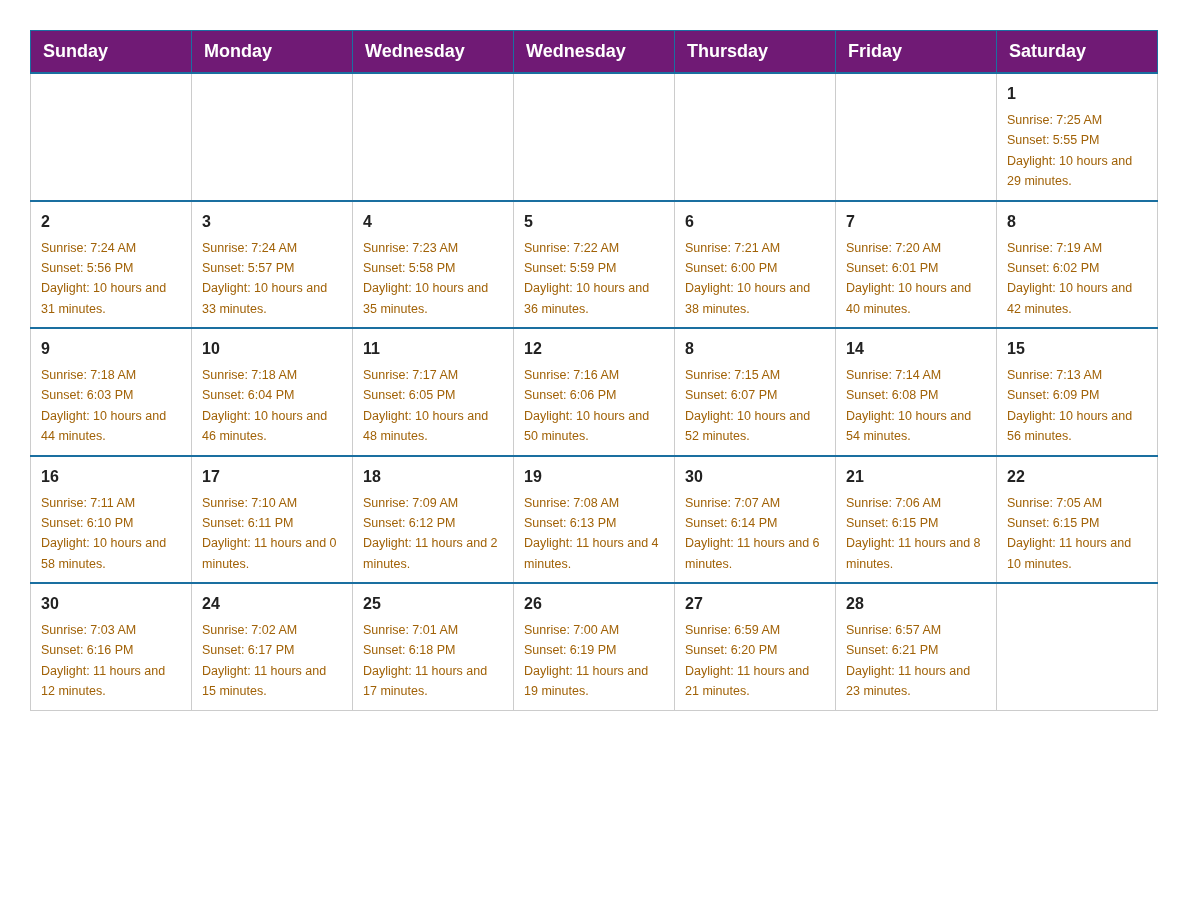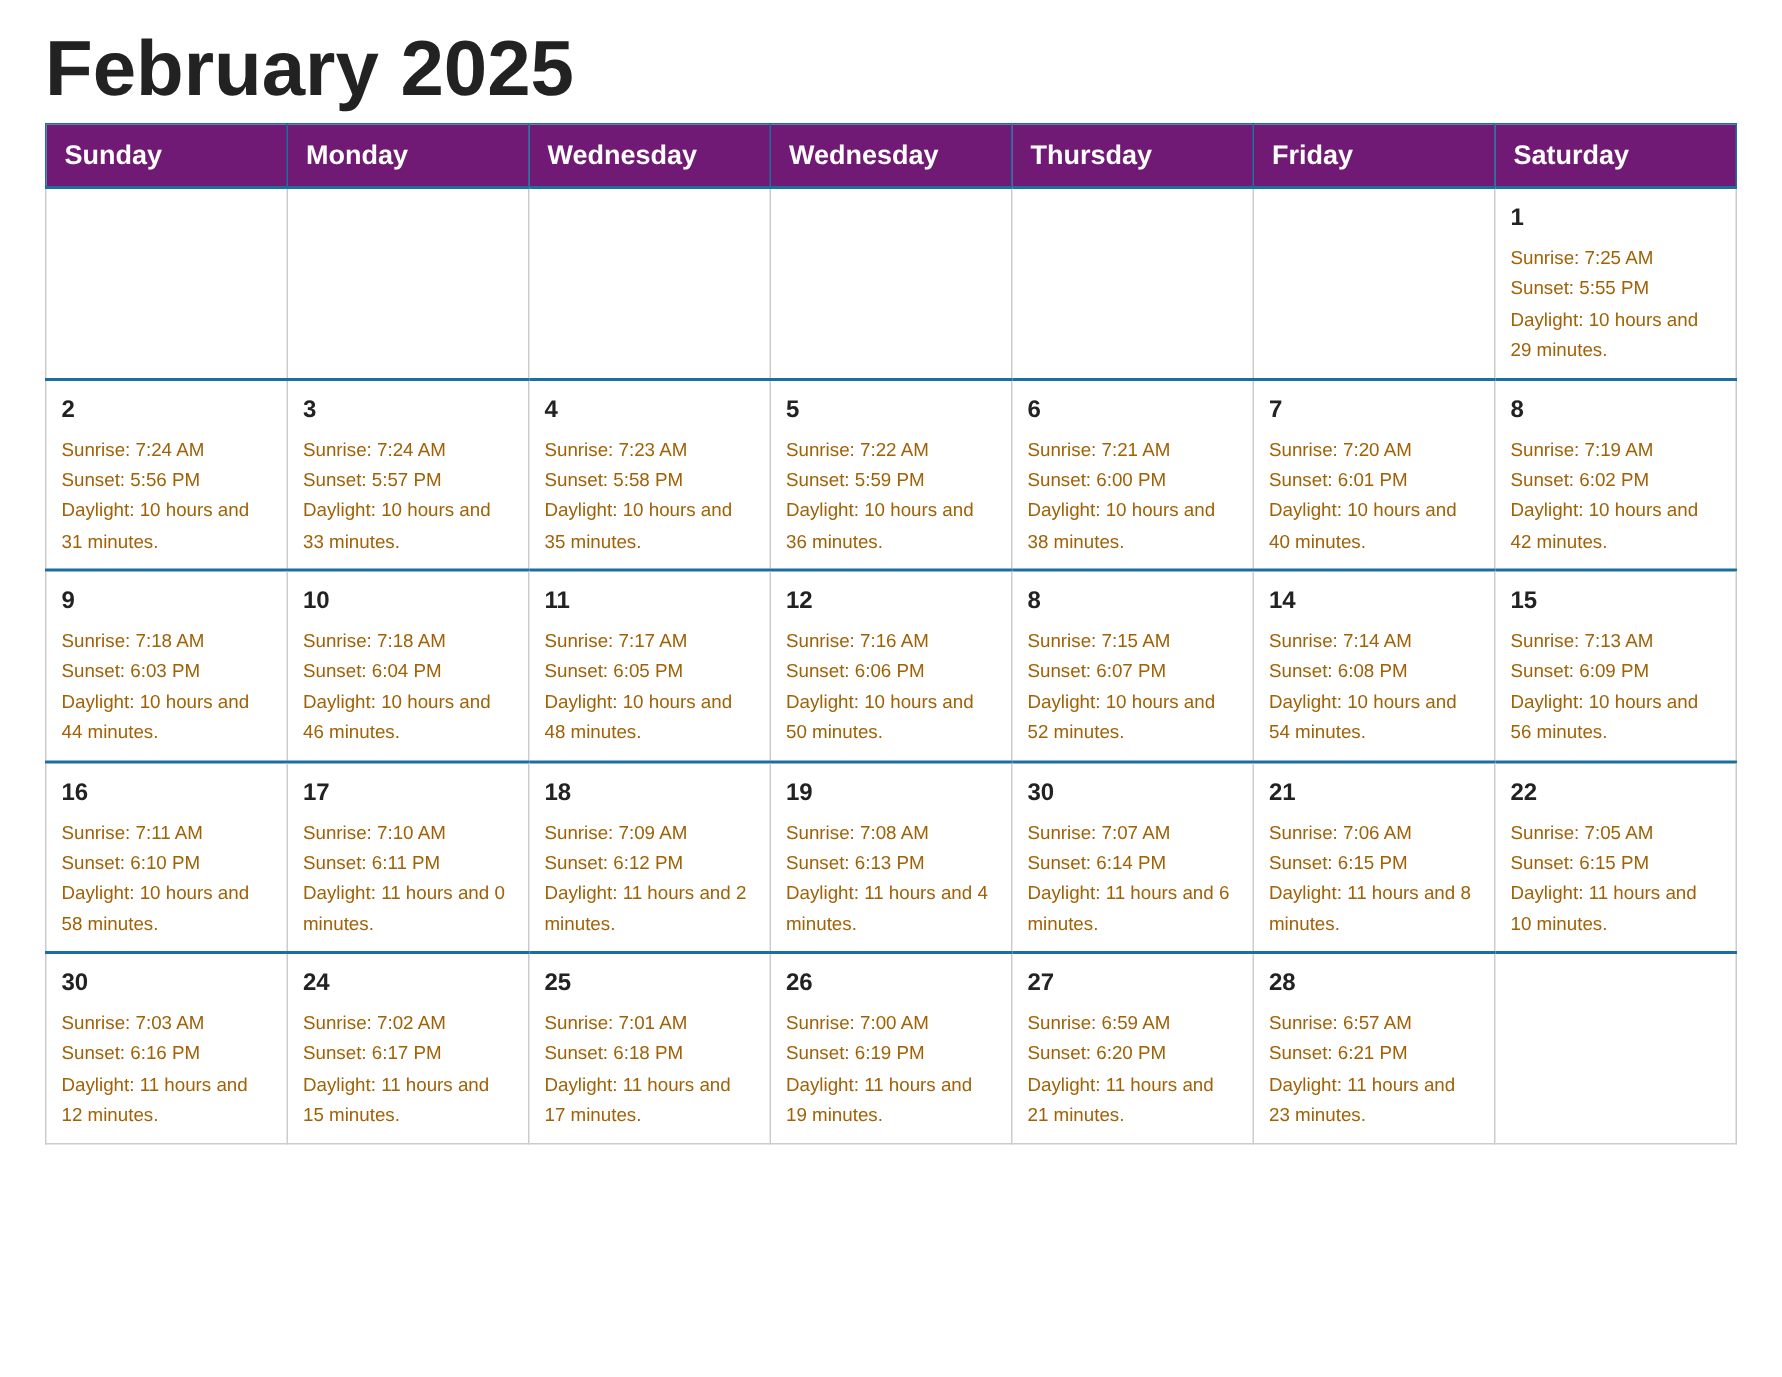--- a/index.html
+++ b/index.html
@@ -91,21 +91,20 @@
       color: #333;
       font-weight: bold;
       letter-spacing: -0.5px;
     }
   </style>
 </head>
 <body>
 
 <div class="header">
   <div class="title-block">
-    <h1>February 2025</h1>
   </div>
 </div>
 
 <table class="calendar">
   <thead>
     <tr>
       <th>Sunday</th>
       <th>Monday</th>
       <th>Wednesday</th>
       <th>Wednesday</th>

